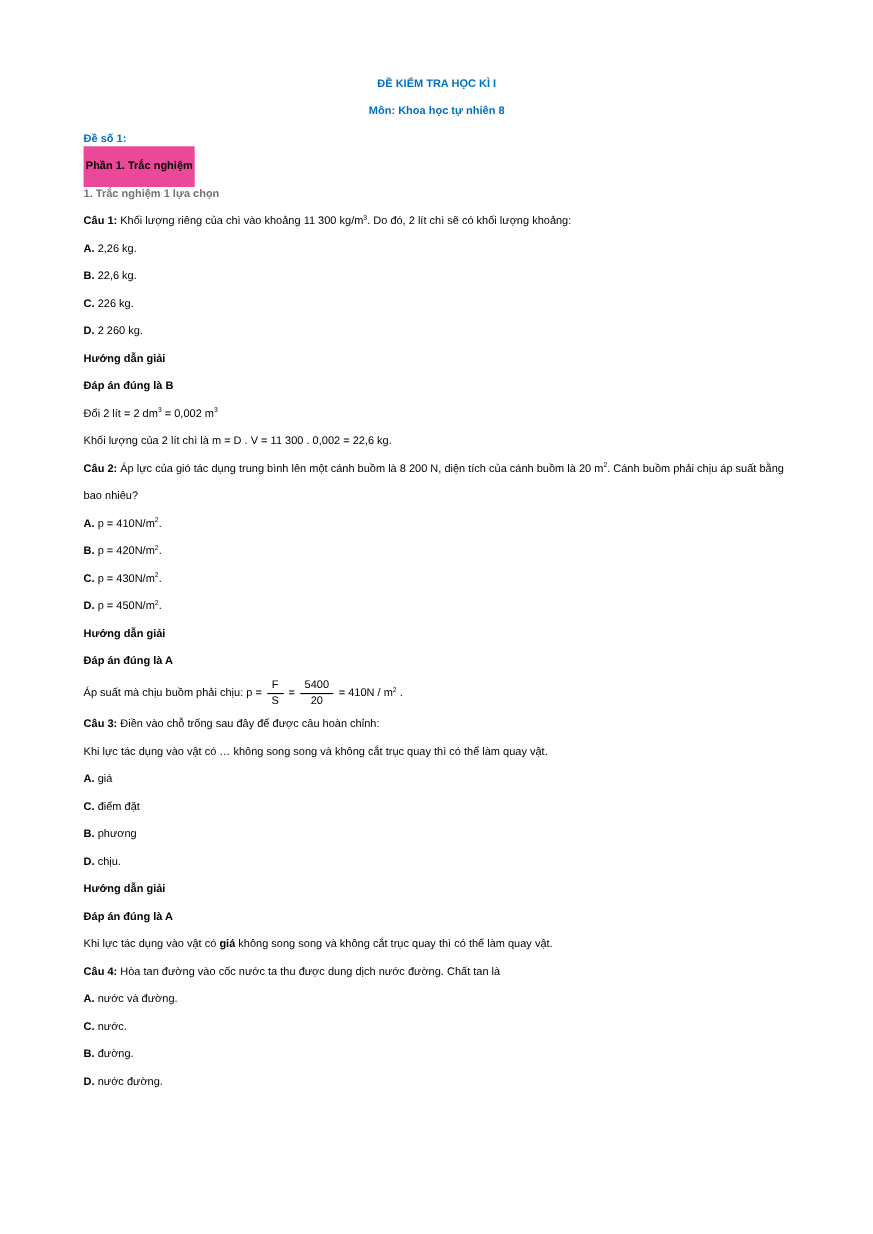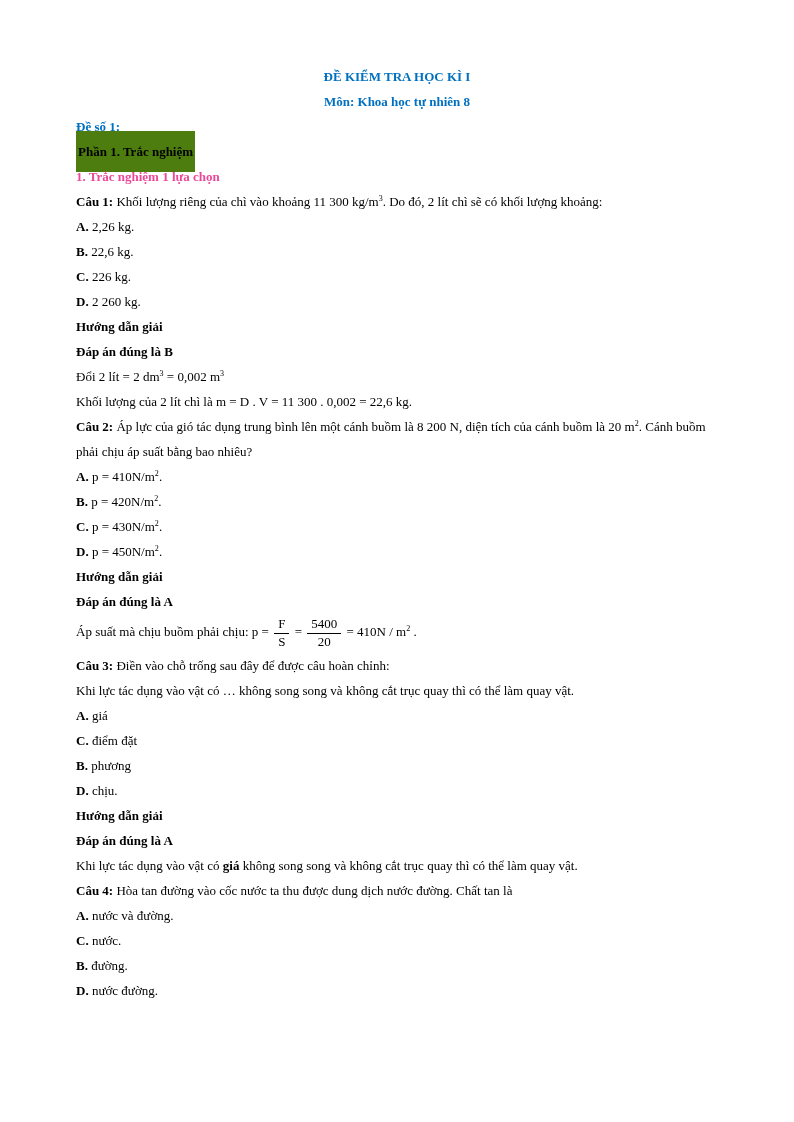--- a/index.html
+++ b/index.html
@@ -8,38 +8,38 @@
     background: #ffffff;
   }
   .page {
     position: relative;
     width: 794px;
     height: 1000px;
     margin: 0 auto;
     background: #ffffff;
     box-sizing: border-box;
     padding: 64px 76px 0 76px;
-    font-family: Liberation Serif, serif;
-    font-size: 13px;
+    font-family: Liberation Sans, sans-serif;
+    font-size: 10px;
     color: #000000;
     overflow: hidden;
   }
   p.line {
     margin: 0;
     line-height: 25px;
   }
   .hdr {
     line-height: 28px;
   }
   .b  { font-weight: bold; }
   .blue { color: #0070C0; }
-  .red  { color: #ec4899; }
+  .red  { color: #737373; }
   .center { text-align: center; }
   .hl {
-    background: #4d7c0f;
+    background: #ec4899;
     padding: 13px 2px;
   }
   sup {
     font-size: 62%;
     vertical-align: super;
     line-height: 0;
   }
   .frac {
     display: inline-block;
     text-align: center;

